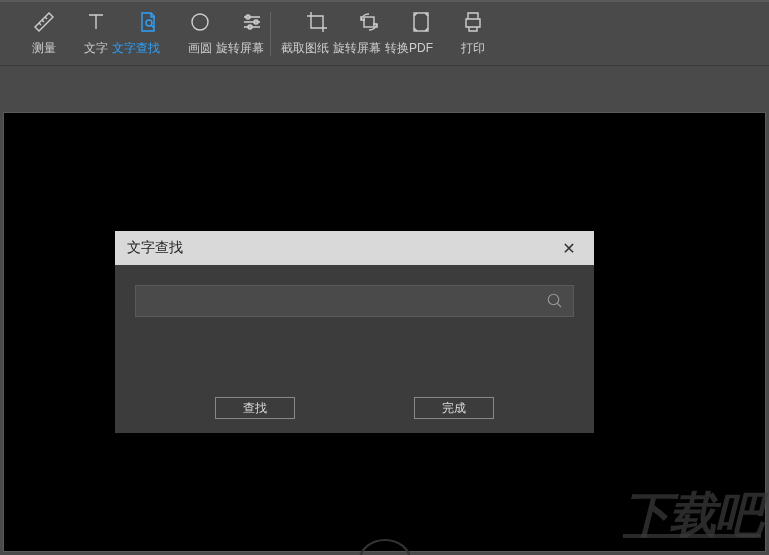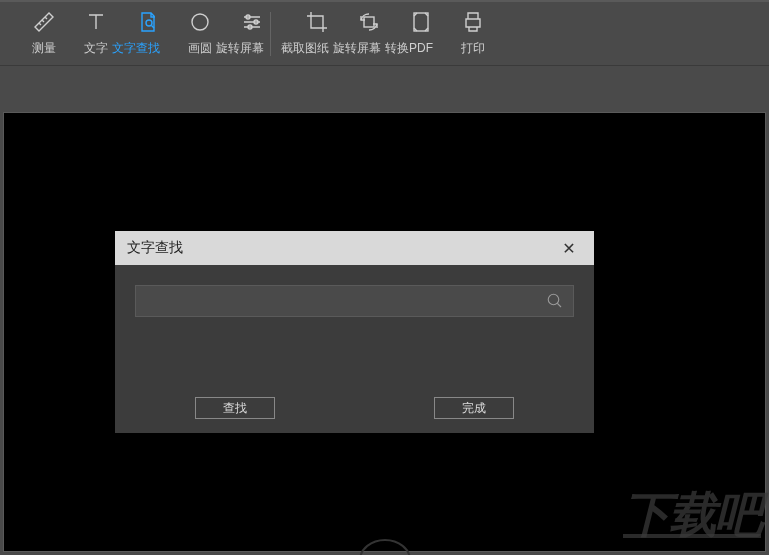--- a/index.html
+++ b/index.html
@@ -111,21 +111,21 @@
   .search-icon {
     width: 36px; height: 100%;
     display: flex; align-items: center; justify-content: center;
     color: #999;
   }
   .dialog-footer {
     position: absolute;
     left: 0; right: 0; bottom: 14px;
     display: flex;
     justify-content: space-between;
-    padding: 0 80px;
+    padding: 0 100px;
   }
   .dlg-btn {
     width: 80px; height: 22px;
     border: 1px solid #888;
     background: #3c3c3c;
     color: #ddd;
     font-size: 12px;
     display: flex; align-items: center; justify-content: center;
     cursor: pointer;
   }

